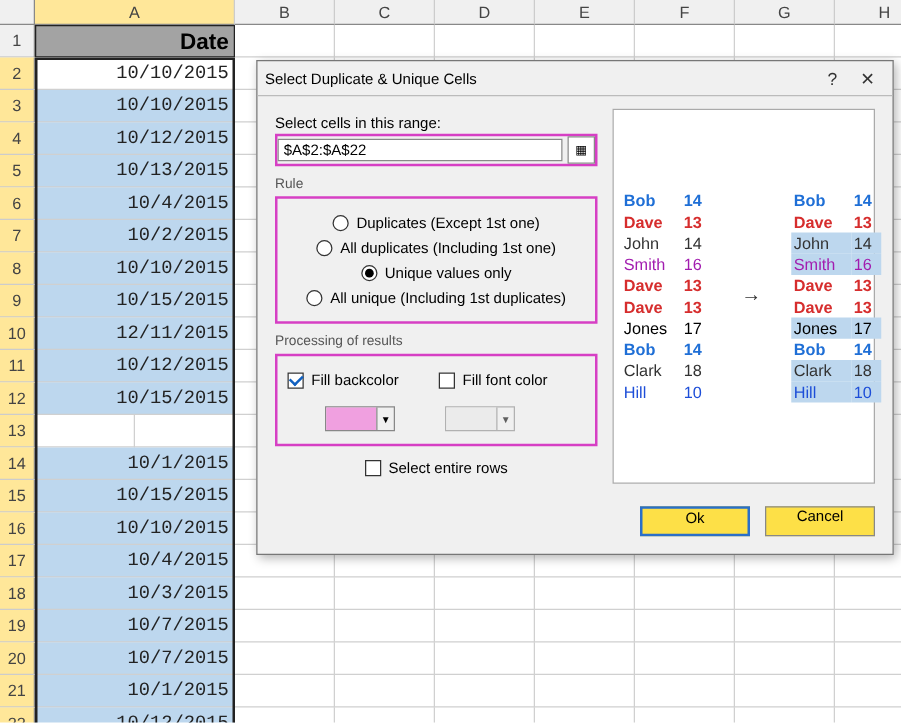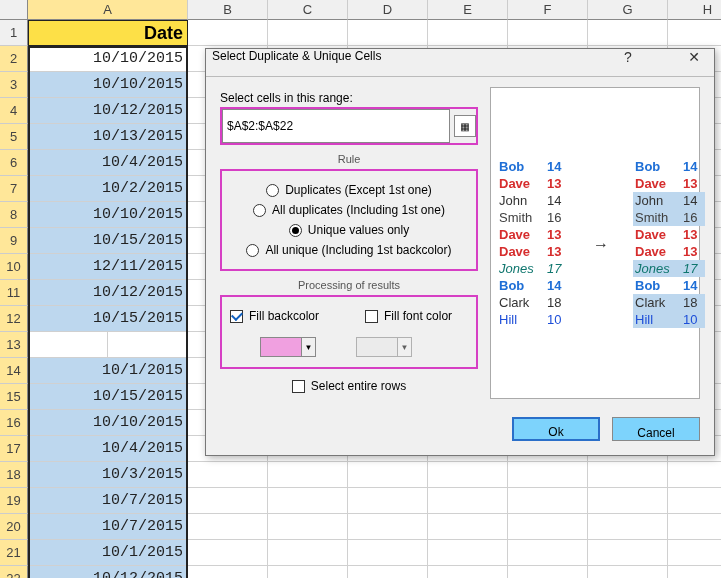--- a/index.html
+++ b/index.html
@@ -12,64 +12,64 @@
   .row-hdr.r1 { background: #f0f0f0; }
   .row-hdr.sel { background: #ffe799; }
   .col-hdrs { position: absolute; top: 0; left: 28px; height: 20px; display: flex; }
   .col-hdr { width: 80px; height: 20px; border-right: 1px solid #ccc; border-bottom: 1px solid #888; background: #f0f0f0; display: flex; align-items: center; justify-content: center; font-size: 13px; color: #444; }
   .col-hdr.colA { width: 160px; background: #ffe799; }
   .corner { position: absolute; top: 0; left: 0; width: 28px; height: 20px; background: #f0f0f0; border-right: 1px solid #888; border-bottom: 1px solid #888; }
   .cells { position: absolute; top: 20px; left: 28px; }
   .cell-row { display: flex; height: 26px; }
   .cell { width: 80px; height: 26px; border-right: 1px solid #d0d0d0; border-bottom: 1px solid #d0d0d0; display: flex; align-items: center; padding: 0 4px; font-size: 15px; color: #222; }
   .cell.A { width: 160px; justify-content: flex-end; }
-  .hdr-cell { background: #fde047; color: #000; font-weight: bold; font-size: 18px; justify-content: center; border: 1px solid #222; }
+  .hdr-cell { background: #a3a3a3; color: #000; font-weight: bold; font-size: 18px; justify-content: center; border: 1px solid #222; }
   .sel-range .cell.A { background: #bdd7ee; font-family: Liberation Mono, monospace; }
   .sel-range .cell-row:first-child .cell.A { background: #fff; }
   .thick { border: 2px solid #222; position: absolute; top: 26px; left: 0; width: 160px; height: 546px; pointer-events: none; }
 
   
   .dialog { position: absolute; left: 205px; top: 48px; width: 510px; background: #f0f0f0; border: 1px solid #777; box-shadow: 2px 2px 8px rgba(0,0,0,.3); }
-  .titlebar { display: flex; align-items: flex-start; height: 28px; border-bottom: 1px solid #bbb; padding: 0 6px; gap: 38px; }
+  .titlebar { display: flex; align-items: center; height: 28px; border-bottom: 1px solid #bbb; padding: 0 6px; }
   .titlebar .title { flex: 1; font-size: 12px; }
   .titlebar .help, .titlebar .close { width: 28px; text-align: center; font-size: 14px; font-family: Arial; cursor: default; color: #333; }
   .body { padding: 10px 14px 14px 14px; display: flex; gap: 12px; }
   .left { flex: 1; }
   .label { margin: 4px 0 2px 0; }
   .range-row { display: flex; align-items: center; gap: 4px; border: 2px solid #d63fc4; padding: 0; }
-  .range-input { flex: 1; height: 34px; padding: 2px 4px; border: 1px solid #888; background: #fff; font-size: 12px; }
+  .range-input { flex: 1; height: 18px; padding: 2px 4px; border: 1px solid #888; background: #fff; font-size: 12px; }
   .range-btn { width: 22px; height: 22px; border: 1px solid #888; background: #fff; display: flex; align-items: center; justify-content: center; font-size: 10px; }
   .fieldset { margin-top: 8px; }
-  .fs-title { color: #555; font-size: 11px; margin-bottom: 4px; text-align: center; }
+  .fs-title { color: #555; font-size: 11px; margin-bottom: 4px; }
   .rule-box { border: 2px solid #d63fc4; padding: 6px 6px; }
   .radio-row, .check-row { display: flex; align-items: center; gap: 6px; margin: 6px 0; justify-content: center; }
   .radio, .checkbox { width: 13px; height: 13px; border: 1px solid #333; background: #fff; display: inline-flex; align-items: center; justify-content: center; }
   .radio { border-radius: 50%; }
   .radio.checked::after { content: ""; width: 7px; height: 7px; background: #000; border-radius: 50%; }
   .checkbox.checked::after { content: ""; width: 8px; height: 5px; border: 2px solid #1060c0; border-top: none; border-right: none; transform: rotate(-45deg) translate(1px,-1px); }
   .proc-box { border: 2px solid #d63fc4; padding: 6px 8px 10px 8px; }
-  .proc-row1 { display: flex; gap: 46px; }
+  .proc-row1 { display: flex; gap: 32px; }
   .proc-row2 { display: flex; gap: 40px; margin-top: 8px; padding-left: 30px; }
   .swatch { width: 56px; height: 20px; border: 1px solid #888; display: flex; align-items: center; }
   .sw-col { flex: 1; height: 100%; }
   .sw-dd { width: 14px; height: 100%; border-left: 1px solid #888; display: flex; align-items: center; justify-content: center; font-size: 8px; }
   .preview { width: 210px; border: 1px solid #aaa; background: #fff; padding: 6px; display: flex; align-items: center; gap: 24px; font-family: "Consolas","Courier New",monospace; font-size: 13px; }
   .ptbl { display: grid; grid-template-columns: 48px 24px; gap: 0; }
   .ptbl div { padding: 1px 2px; }
   .n-bob   { color: #1f6fd6; font-weight: bold; }
   .n-dave  { color: #d62d2d; font-weight: bold; }
   .n-john  { color: #333; }
-  .n-smith { color: #404040; }
-  .n-jones { color: #0f766e; font-style: italic; }
+  .n-smith { color: #a21caf; }
+  .n-jones { color: #000000; }
   .n-clark { color: #333; }
   .n-hill  { color: #1d4ed8; }
   .hl { background: #bdd7ee; }
   .arrow { font-size: 16px; color: #333; }
   .buttons { display: flex; gap: 12px; justify-content: flex-end; padding: 4px 14px 14px 0; }
-  .btn { width: 88px; height: 24px; border: 1px solid #888; background: #7dd3fc; display: flex; align-items: flex-end; justify-content: center; font-size: 12px; }
+  .btn { width: 88px; height: 24px; border: 1px solid #888; background: #fde047; display: flex; align-items: flex-start; justify-content: center; font-size: 12px; }
   .btn.primary { border: 2px solid #2a6fc9; }
   .select-entire { margin-top: 10px; }
 </style>
 </head>
 <body>
 
 <div class="grid">
   <div class="corner"></div>
   <div class="col-hdrs" id="col-hdrs">
       <div class="col-hdr colA">A</div>
@@ -357,21 +357,21 @@
           <div class="radio-row">
             <span class="radio"></span>
             <span>All duplicates (Including 1st one)</span>
           </div>
           <div class="radio-row">
             <span class="radio checked"></span>
             <span>Unique values only</span>
           </div>
           <div class="radio-row">
             <span class="radio"></span>
-            <span>All unique (Including 1st backcolor)</span>
+            <span>All unique (Including 1st duplicates)</span>
           </div>
         </div>
       </div>
 
       <div class="fieldset">
         <div class="fs-title">Processing of results</div>
         <div class="proc-box">
           <div class="proc-row1">
             <div class="check-row">
               <span class="checkbox checked"></span>

